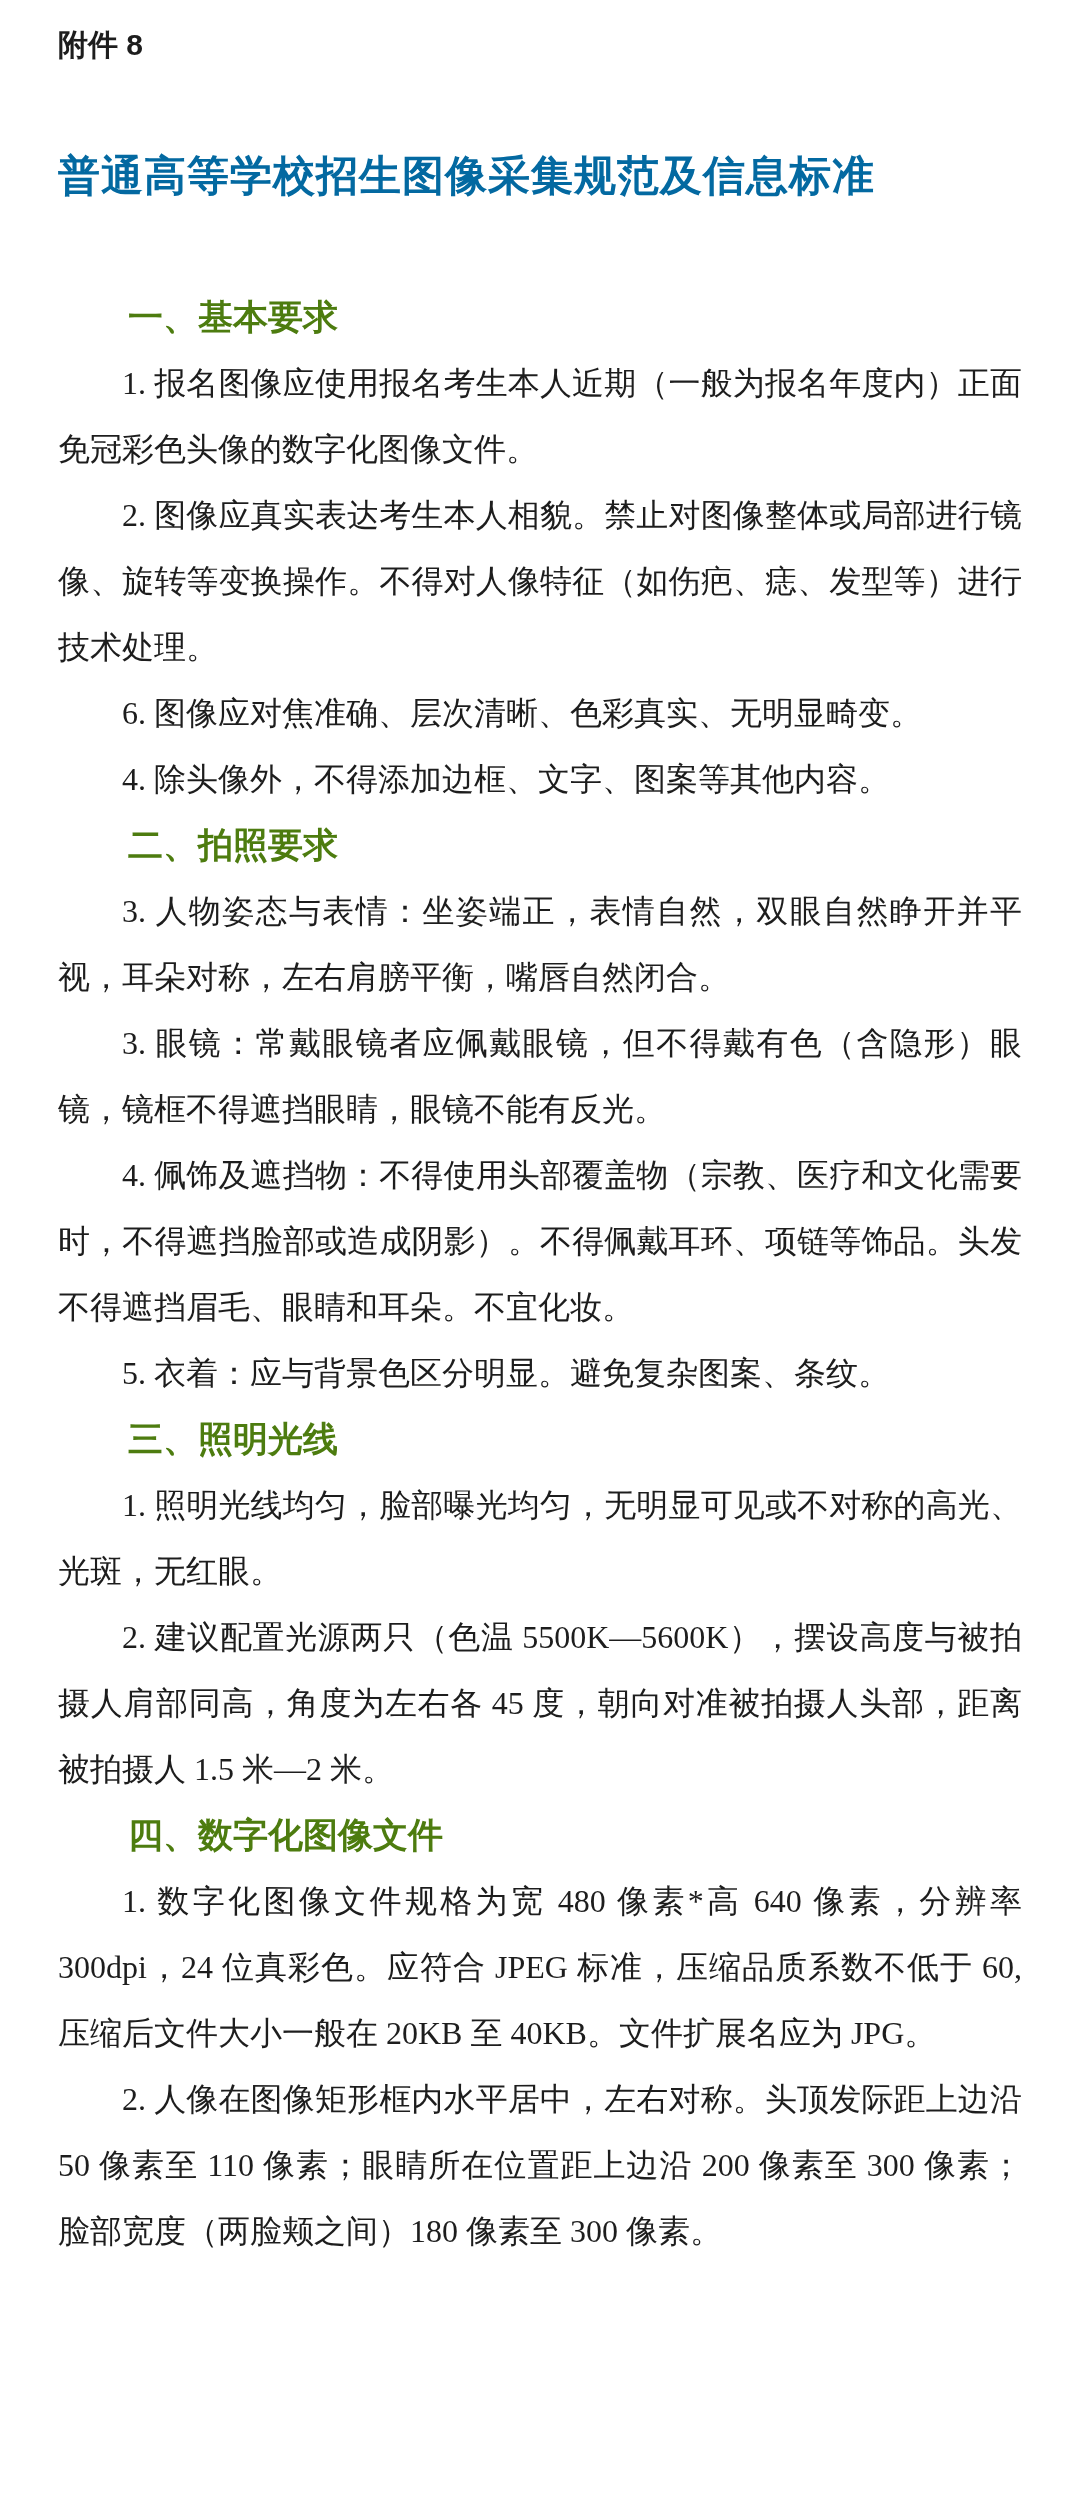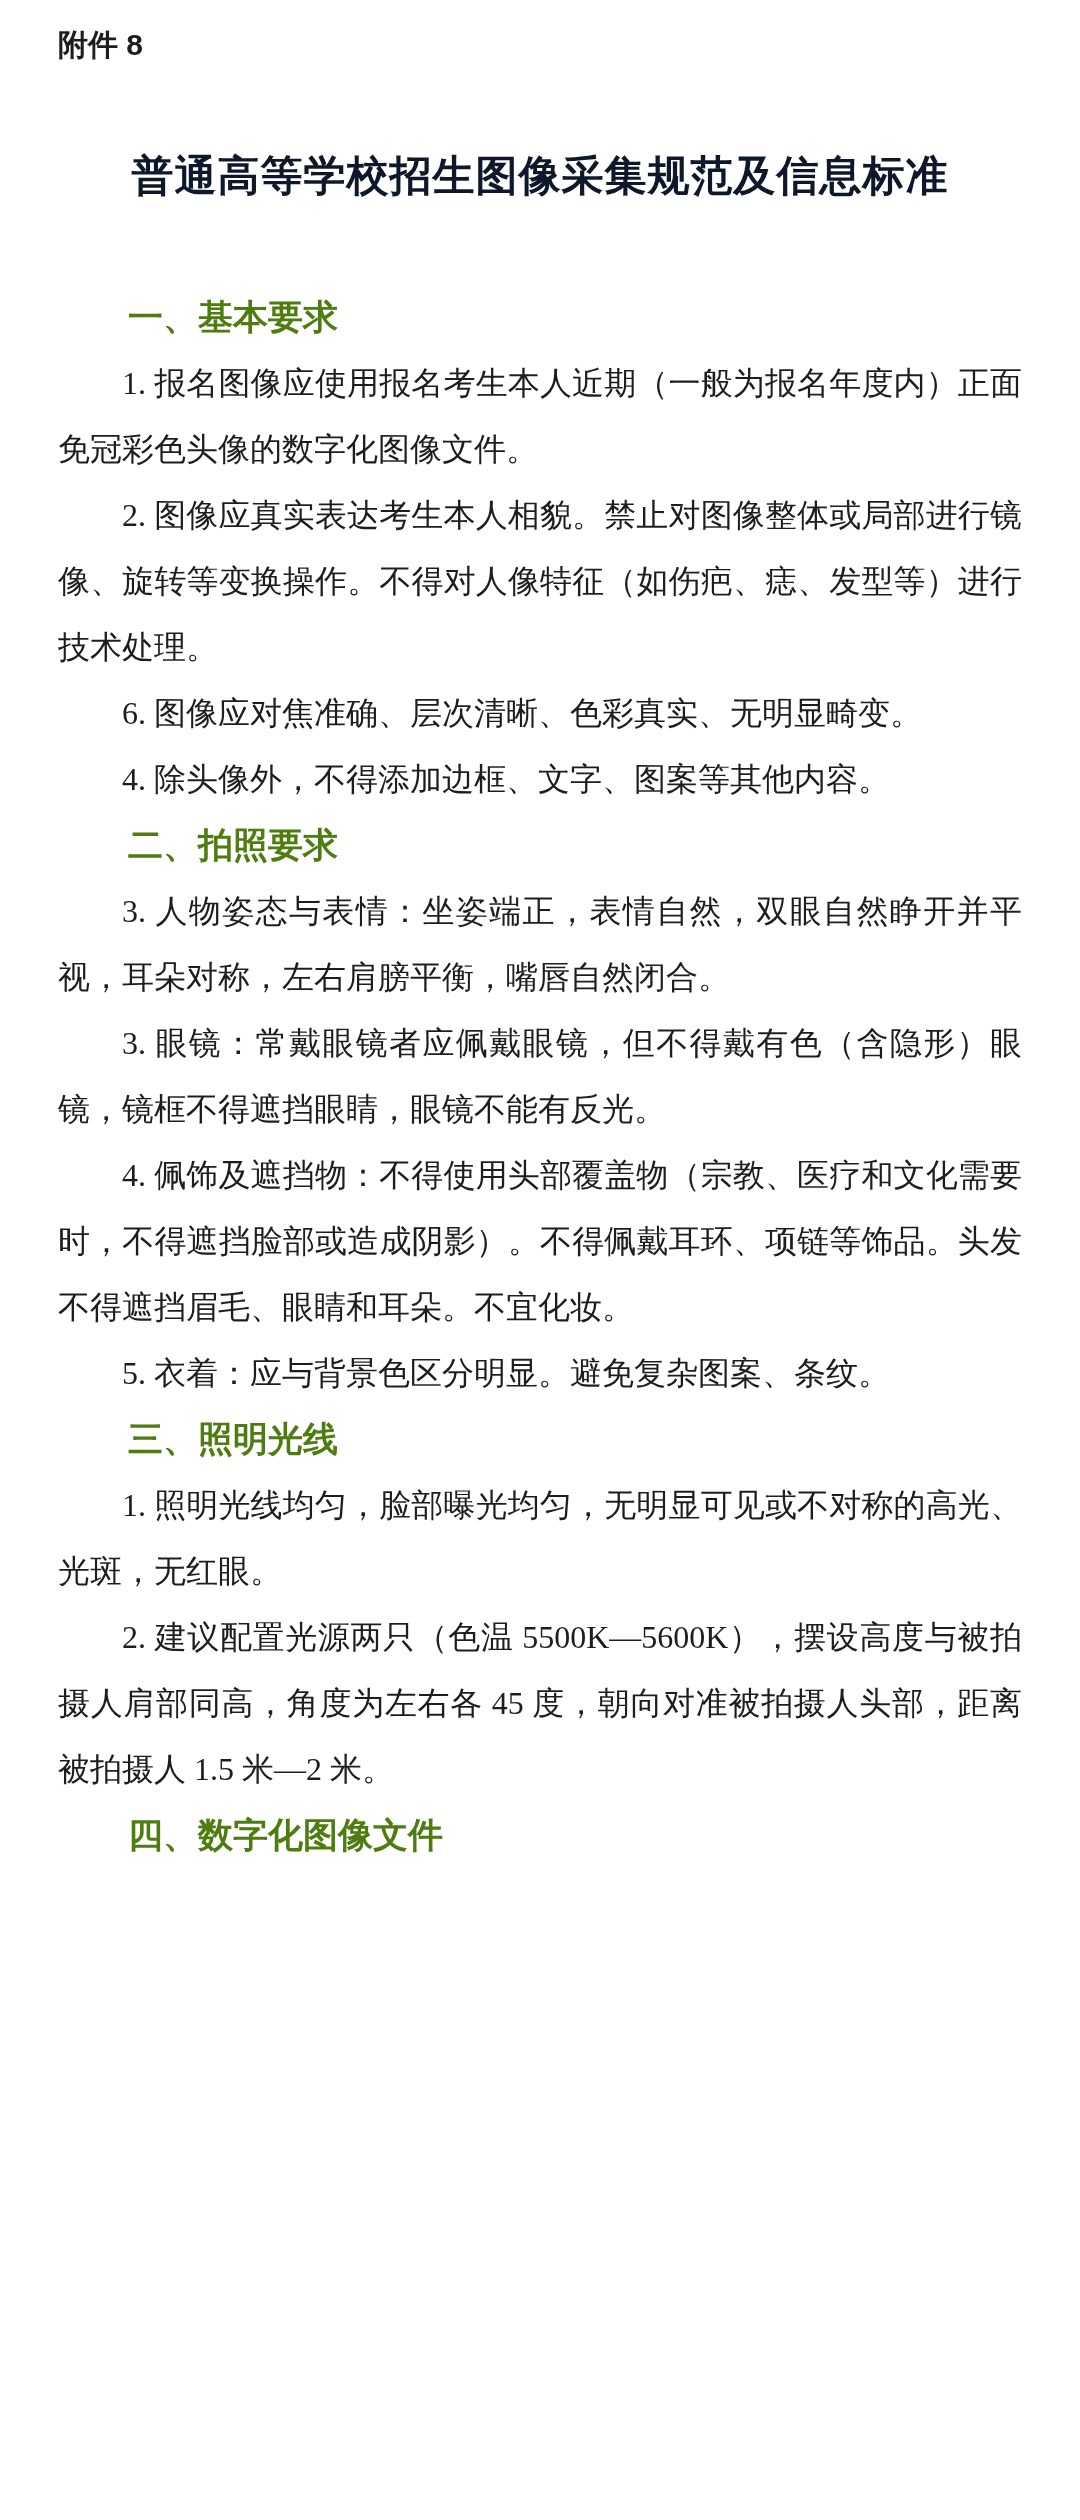--- a/index.html
+++ b/index.html
@@ -24,24 +24,23 @@
     font-weight: 700;
     font-size: 30px;
     line-height: 38px;
     color: #1d1d1d;
   }
   .doc-title {
     font-family: "Liberation Sans", "DejaVu Sans", sans-serif;
     font-weight: 700;
     font-size: 42px;
     line-height: 52px;
-    text-align: center;
     letter-spacing: 1px;
     margin: 86px 0 82px 0;
-    color: #0f172a;
+    color: #0369a1;
   }
   .heading {
     font-family: "Liberation Sans", "DejaVu Sans", sans-serif;
     font-weight: 700;
     font-size: 35px;
     line-height: 66px;
     text-indent: 2em;
     color: #4d7c0f;
     margin: 0;
   }
@@ -82,15 +81,17 @@
   </div>
 
   <div class="section">
     <div class="heading">三、照明光线</div>
     <p class="para">1. 照明光线均匀，脸部曝光均匀，无明显可见或不对称的高光、光斑，无红眼。</p>
     <p class="para">2. 建议配置光源两只（色温 5500K—5600K），摆设高度与被拍摄人肩部同高，角度为左右各 45 度，朝向对准被拍摄人头部，距离被拍摄人 1.5 米—2 米。</p>
   </div>
 
   <div class="section">
     <div class="heading">四、数字化图像文件</div>
+    <p class="para">1. 数字化图像文件规格为宽 480 像素*高 640 像素，分辨率 300dpi，24 位真彩色。应符合 JPEG 标准，压缩品质系数不低于 60,压缩后文件大小一般在 20KB 至 40KB。文件扩展名应为 JPG。</p>
+    <p class="para">2. 人像在图像矩形框内水平居中，左右对称。头顶发际距上边沿 50 像素至 110 像素；眼睛所在位置距上边沿 200 像素至 300 像素；脸部宽度（两脸颊之间）180 像素至 300 像素。</p>
   </div>
 
 </div>
 
 </body></html>

